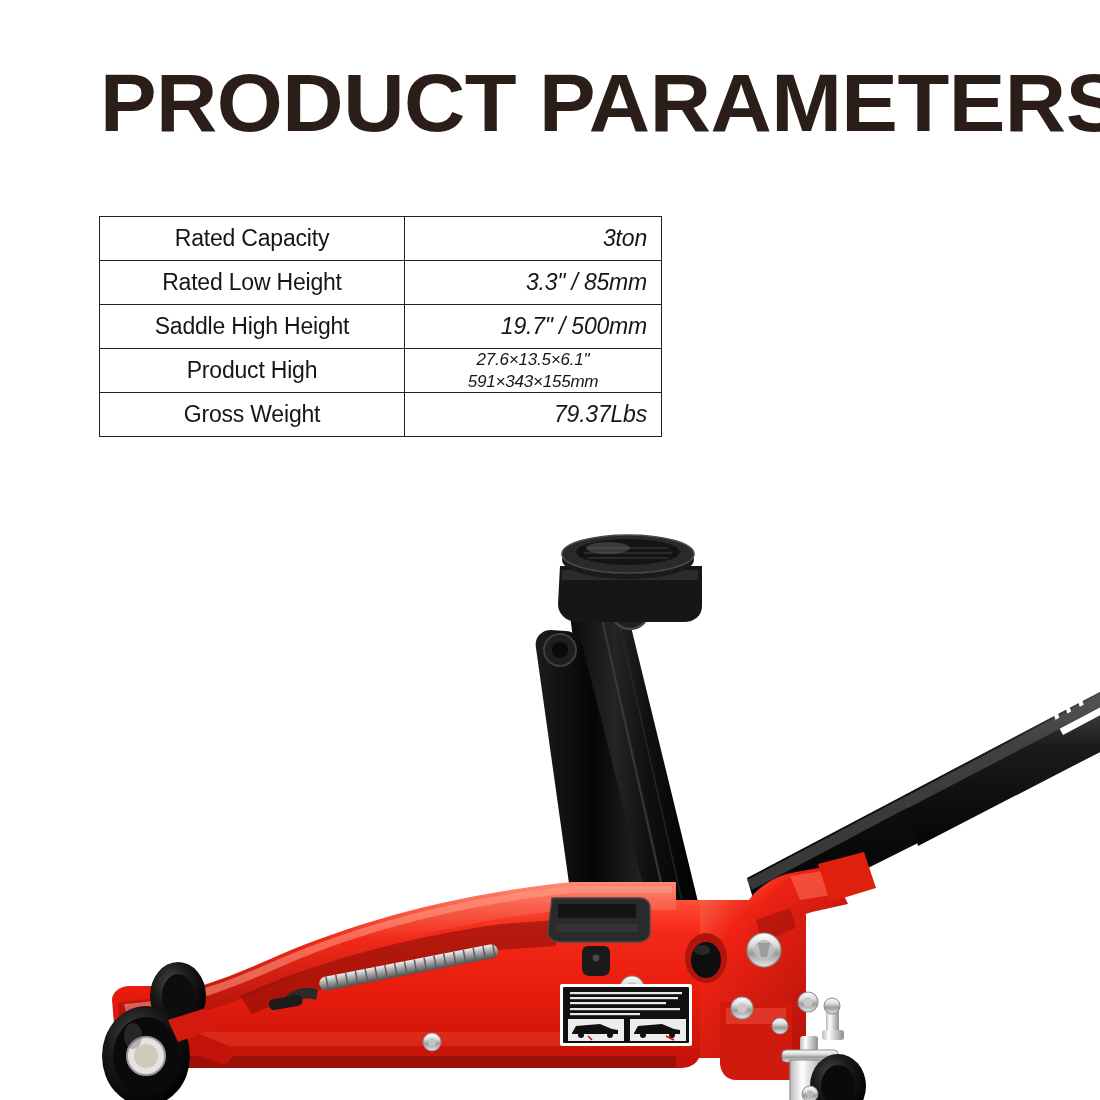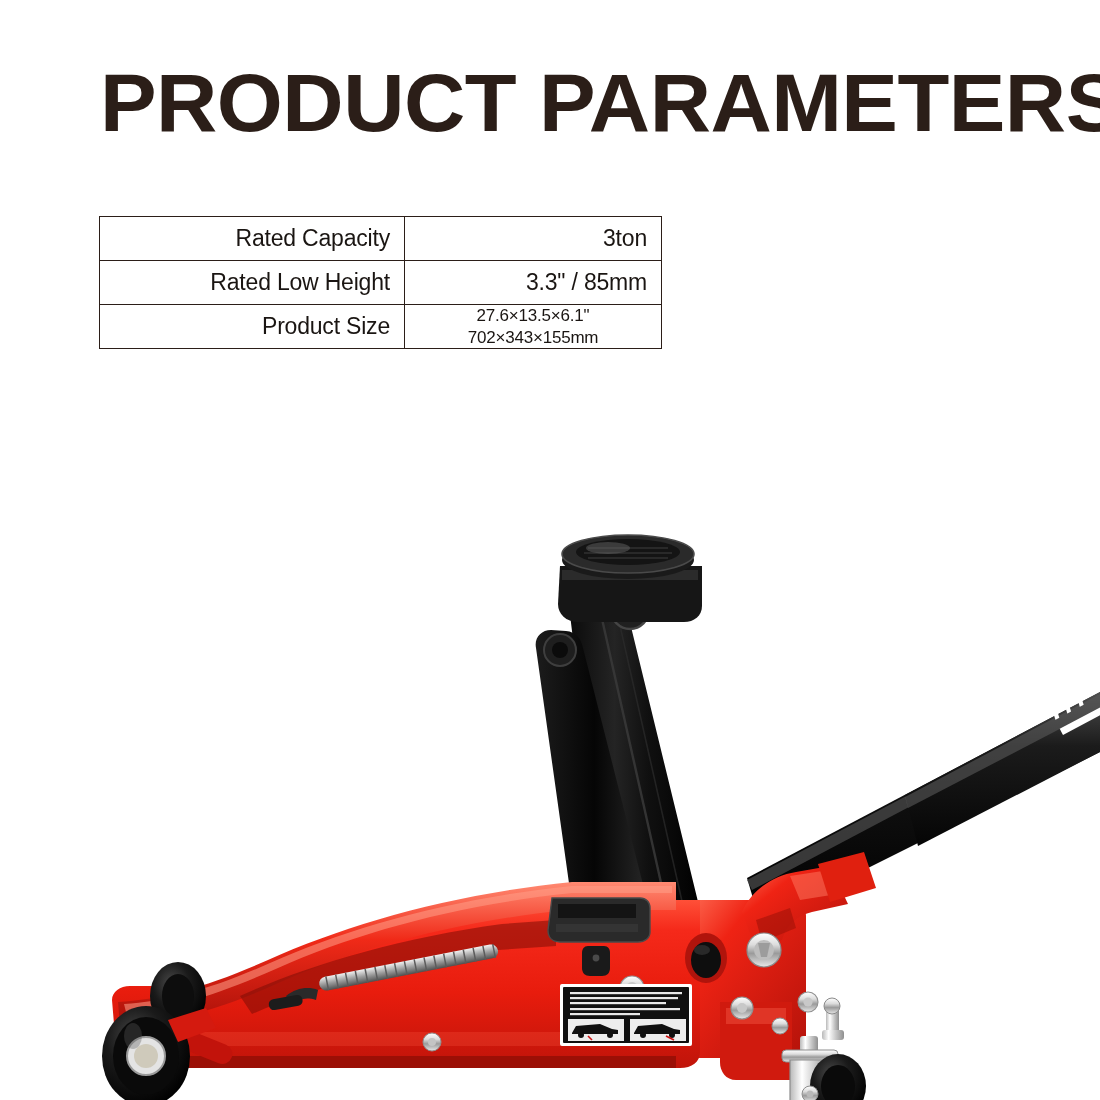--- a/index.html
+++ b/index.html
@@ -44,27 +44,28 @@
   .spec-table td {
     border: 1.6px solid #2b1e18;
     padding: 0 14px;
     color: #1a1512;
     font-size: 23px;
     vertical-align: middle;
     line-height: 1.15;
   }
   .spec-label {
     width: 305px;
-    text-align: right;
+    text-align: center;
     letter-spacing: -0.2px;
   }
   .spec-value {
     width: 257px;
     text-align: right;
     letter-spacing: -0.2px;
+    font-style: italic;
   }
   .spec-value.multi {
     text-align: center;
     font-size: 17px;
     line-height: 1.25;
     padding: 0 8px;
   }
   .spec-value.multi .l2 { display: block; }
 
   
@@ -87,25 +88,33 @@
   <tbody>
     <tr>
       <td class="spec-label">Rated Capacity</td>
       <td class="spec-value">3ton</td>
     </tr>
     <tr>
       <td class="spec-label">Rated Low Height</td>
       <td class="spec-value">3.3" / 85mm</td>
     </tr>
     <tr>
-      <td class="spec-label">Product Size</td>
+      <td class="spec-label">Saddle High Height</td>
+      <td class="spec-value">19.7" / 500mm</td>
+    </tr>
+    <tr>
+      <td class="spec-label">Product High</td>
       <td class="spec-value multi">
         <span>27.6×13.5×6.1"</span>
-        <span class="l2">702×343×155mm</span>
+        <span class="l2">591×343×155mm</span>
       </td>
+    </tr>
+    <tr>
+      <td class="spec-label">Gross Weight</td>
+      <td class="spec-value">79.37Lbs</td>
     </tr>
   </tbody>
 </table>
 
 <div class="product-photo">
 <svg width="1100" height="620" viewBox="0 0 1100 620" xmlns="http://www.w3.org/2000/svg">
   <defs>
     <linearGradient id="redBody" x1="0" y1="0" x2="0" y2="1">
       <stop offset="0%" stop-color="#ff5038"></stop>
       <stop offset="18%" stop-color="#f5291a"></stop>

